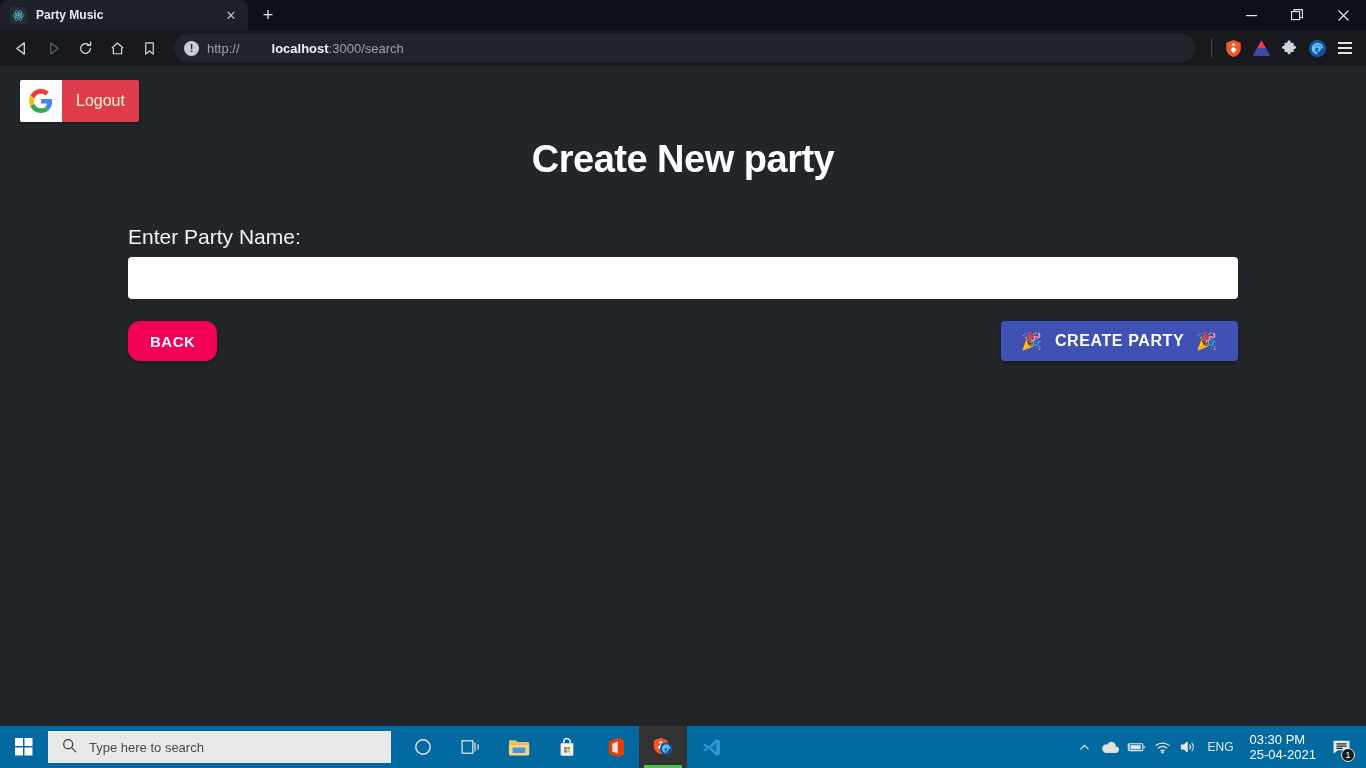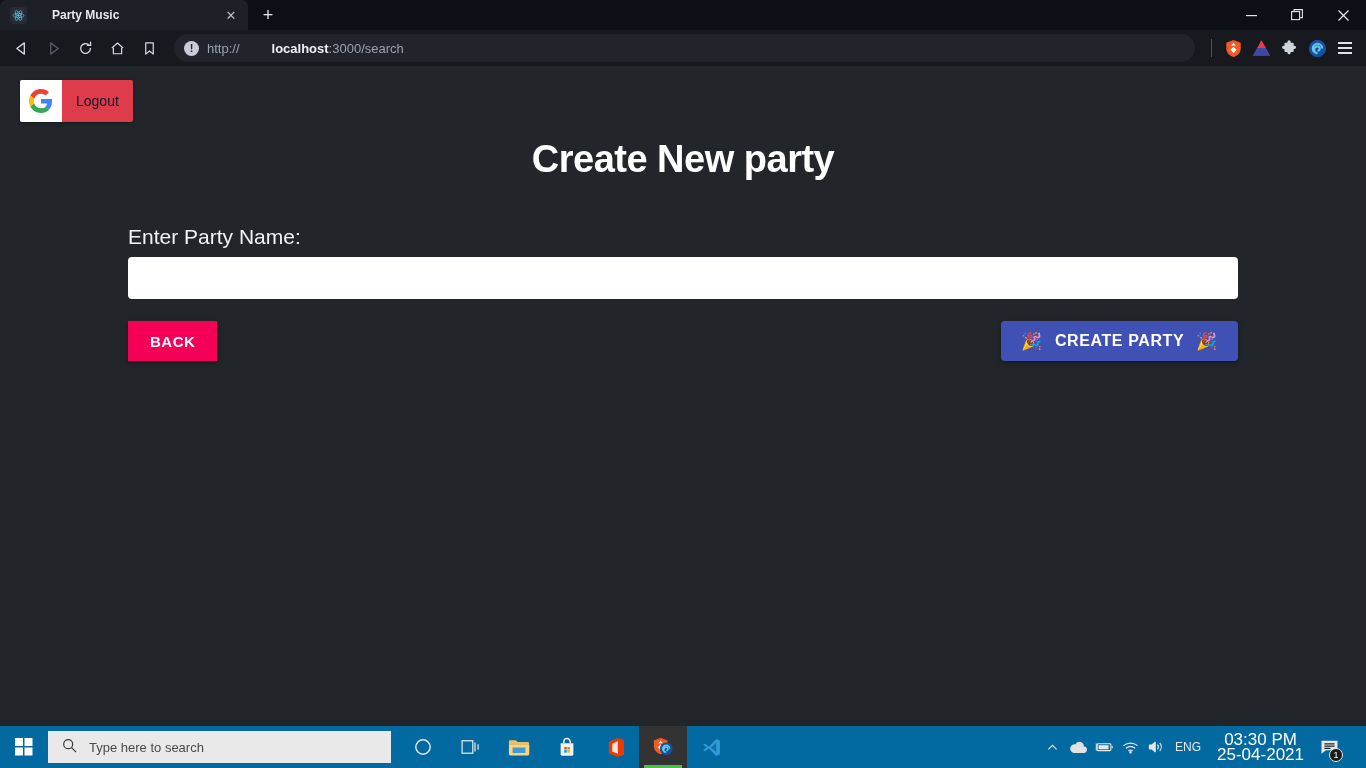--- a/index.html
+++ b/index.html
@@ -30,21 +30,21 @@
     position: relative;
   }
   .tab {
     width: 248px;
     height: 30px;
     background: #1e2028;
     border-radius: 6px 6px 0 0;
     display: flex;
     align-items: center;
     padding: 0 8px 0 10px;
-    gap: 25px;
+    gap: 9px;
   }
   .tab-favicon {
     width: 17px; height: 17px;
     border-radius: 3px;
     background: #282c34;
     display: flex; align-items: center; justify-content: center;
     flex: 0 0 auto;
   }
   .tab-title {
     flex: 1 1 auto;
@@ -173,22 +173,22 @@
     box-shadow: 0 1px 3px rgba(0,0,0,.4);
     overflow: hidden;
   }
   .logout-g {
     width: 42px;
     background: #ffffff;
     display: flex; align-items: center; justify-content: center;
     flex: 0 0 auto;
   }
   .logout-label {
-    color: #0f172a;
-    font-size: 14px;
+    color: #fef9c3;
+    font-size: 16px;
     display: flex; align-items: center;
     padding: 0 14px;
     white-space: nowrap;
   }
 
   .page-title {
     text-align: center;
     color: #ffffff;
     font-size: 38px;
     font-weight: bold;
@@ -223,21 +223,21 @@
   .actions {
     display: flex;
     justify-content: space-between;
     align-items: center;
     margin-top: 22px;
   }
   .btn-back {
     background: #f50057;
     color: #ffffff;
     border: none;
-    border-radius: 0;
+    border-radius: 12px;
     height: 40px;
     padding: 0 22px;
     font-size: 15px;
     font-weight: bold;
     letter-spacing: .5px;
     font-family: "Liberation Sans", sans-serif;
     box-shadow: 0 2px 4px rgba(0,0,0,.35);
   }
   .btn-create {
     background: #3f51b5;
@@ -304,38 +304,37 @@
     height: 3px;
     background: #4cc24c;
   }
   .tray {
     position: absolute;
     right: 0; top: 0;
     height: 42px;
     display: flex;
     align-items: center;
     gap: 0;
-    padding-right: 20px;
+    padding-right: 8px;
   }
   .tray-icon {
     width: 26px; height: 42px;
     display: flex; align-items: center; justify-content: center;
     color: #e8e8e8;
     flex: 0 0 auto;
   }
   .tray-lang {
     color: #e8e8e8;
     font-size: 12px;
     padding: 0 8px 0 6px;
   }
   .clock {
     color: #ffffff;
-    font-size: 17px;
+    font-size: 13px;
     line-height: 15px;
-    text-align: center;
     padding: 0 8px;
     white-space: nowrap;
   }
   .notif {
     width: 34px; height: 42px;
     display: flex; align-items: center; justify-content: center;
     position: relative;
     flex: 0 0 auto;
   }
   .notif-badge {

